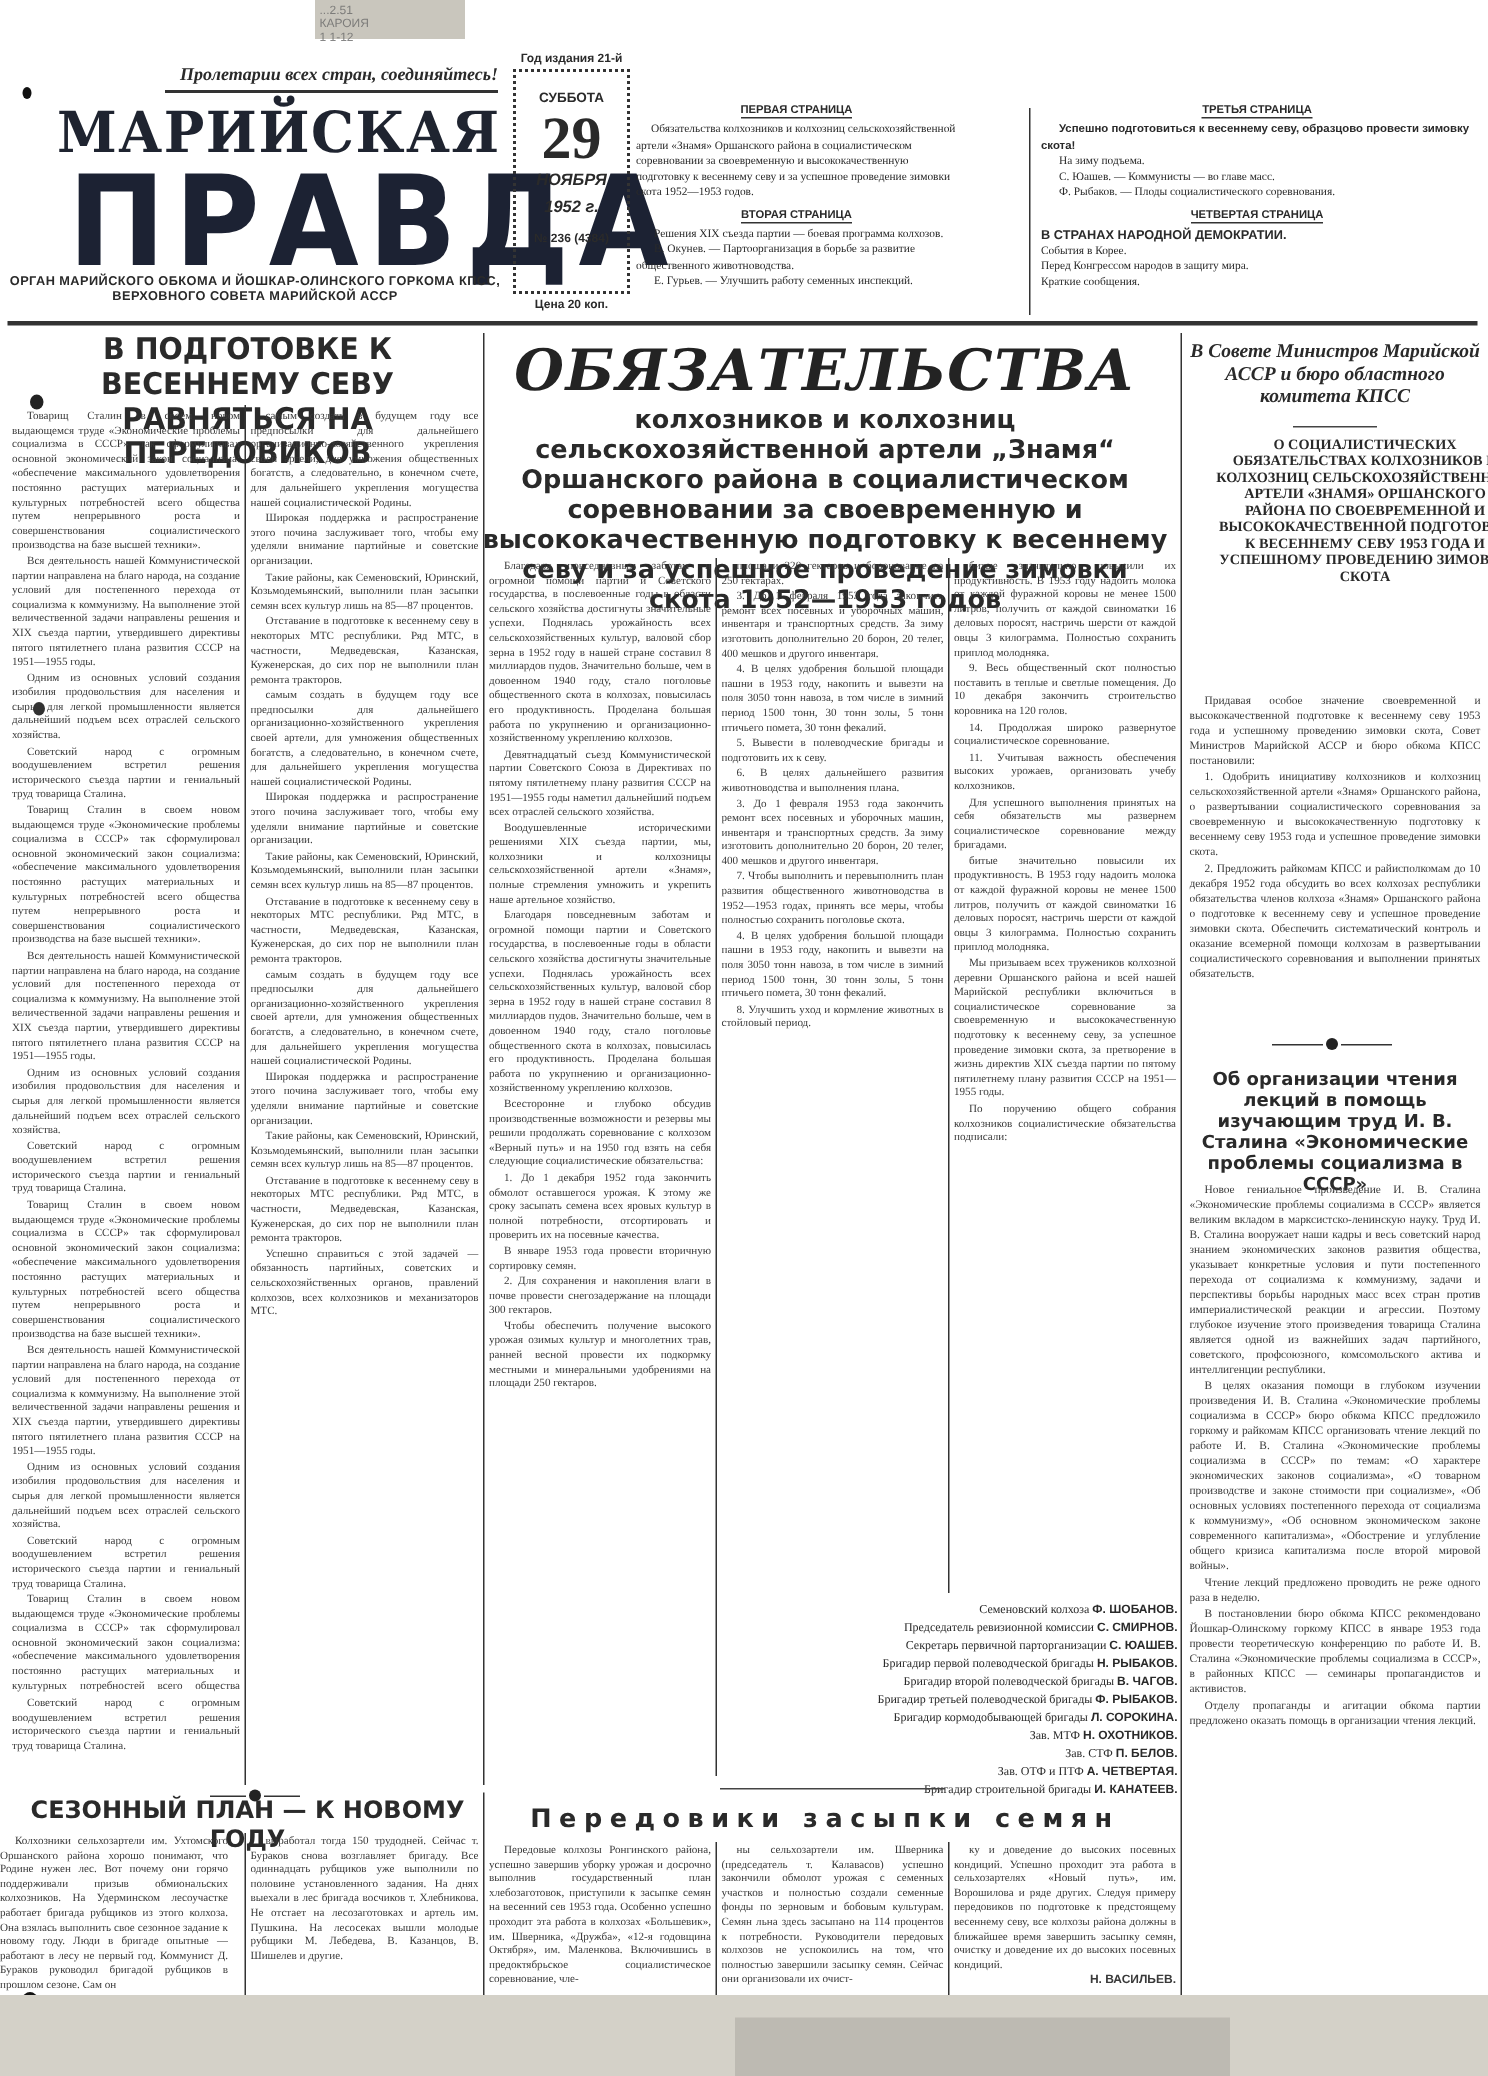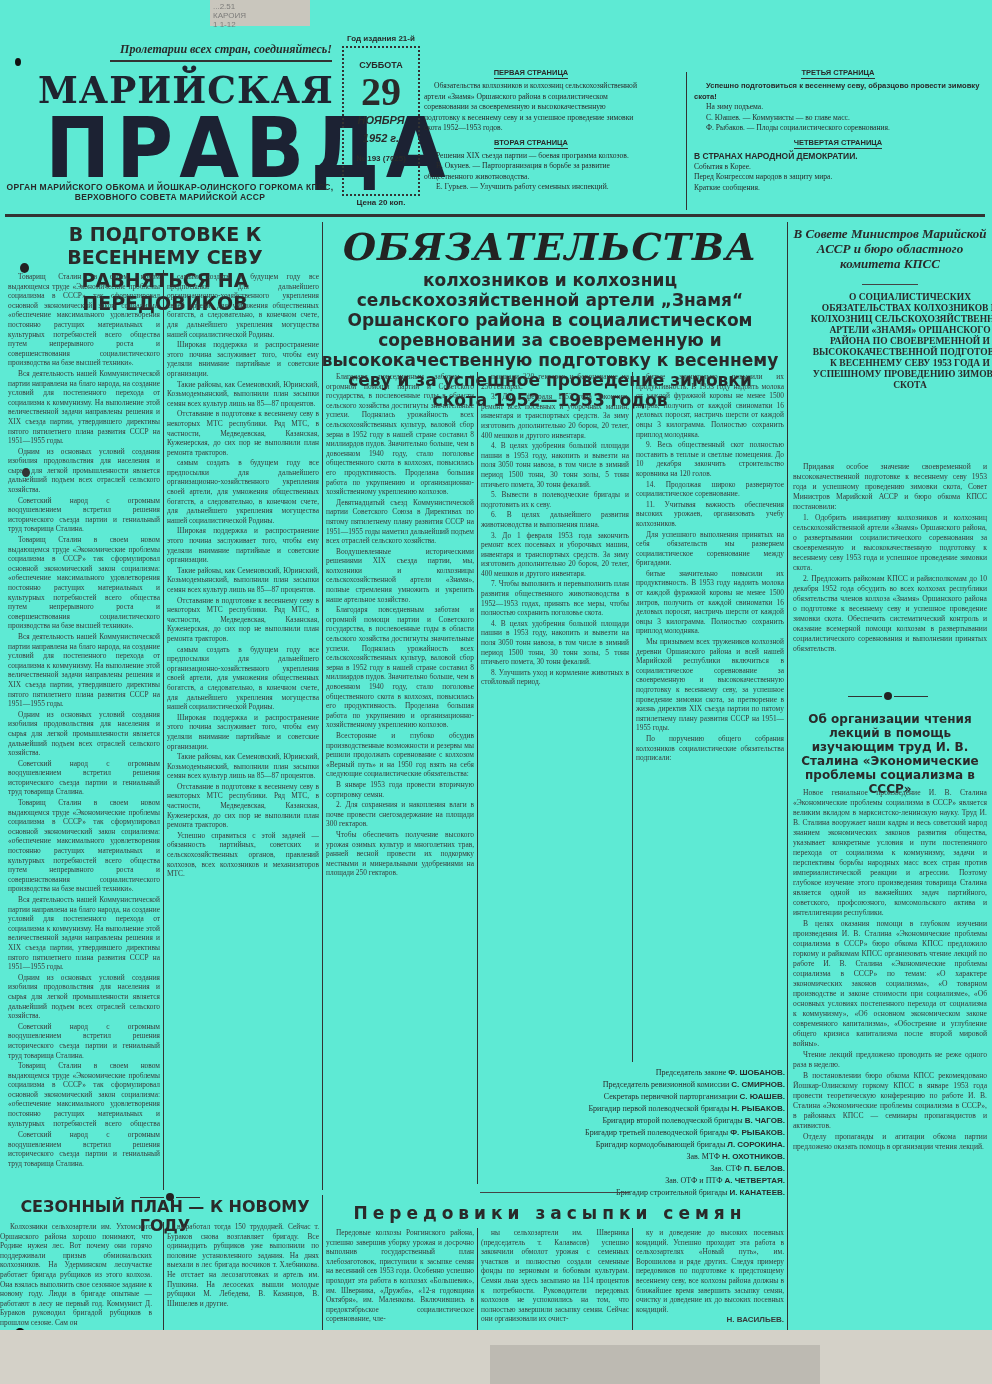--- a/index.html
+++ b/index.html
@@ -1,18 +1,18 @@
 <!DOCTYPE html>
 <html><head>
 <meta charset="utf-8">
 <style>
 *{box-sizing:border-box;margin:0;padding:0}
 html,body{width:992px;height:1384px;background:#d9d6ce;overflow:hidden}
 body{position:relative;font-family:"Liberation Serif","DejaVu Serif",serif;color:#2a2a2a}
-.page{position:absolute;left:0;top:0;width:992px;height:1384px;background:#5eead4}
+.page{position:absolute;left:0;top:0;width:992px;height:1384px;background:#ffffff}
 .stamp{position:absolute;left:165px;top:2px;width:150px;height:30px;font:8px "Liberation Sans",sans-serif;color:#6a6a6a;line-height:9px;opacity:.8}
 .stamp-box{position:absolute;left:210px;top:0;width:100px;height:26px;background:#c9c6bd}
 .slogan{position:absolute;left:110px;top:42px;width:222px;font:italic bold 12px "Liberation Serif",serif;text-align:right;border-bottom:2px solid #333;padding-bottom:3px}
 .mast1{position:absolute;left:38px;top:68px;width:285px;text-align:center;font:bold 36px "DejaVu Serif",serif;letter-spacing:1px;color:#1f2430;transform:scaleY(1.05)}
 .mast2{position:absolute;left:48px;top:108px;width:270px;text-align:center;font:bold 76px "DejaVu Sans",sans-serif;color:#1c2233;letter-spacing:6px;transform:scaleX(1.02) scaleY(1.1);line-height:80px}
 .organ{position:absolute;left:5px;top:182px;width:330px;text-align:center;font:bold 8.5px "Liberation Sans",sans-serif;line-height:10px;letter-spacing:.3px}
 .datebox-hd{position:absolute;left:340px;top:34px;width:82px;text-align:center;font:bold 8px "Liberation Sans",sans-serif}
 .datebox{position:absolute;left:342px;top:46px;width:78px;height:150px;border:2px dotted #333;text-align:center}
 .datebox .dow{font:bold 9px "Liberation Sans",sans-serif;margin-top:12px}
 .datebox .day{font:bold 40px "Liberation Serif",serif;line-height:40px;margin-top:2px}
@@ -65,21 +65,21 @@
   <div class="mast1">МАРИЙСКАЯ</div>
   <div class="mast2">ПРАВДА</div>
   <div class="organ">ОРГАН МАРИЙСКОГО ОБКОМА И ЙОШКАР-ОЛИНСКОГО ГОРКОМА КПСС, ВЕРХОВНОГО СОВЕТА МАРИЙСКОЙ АССР</div>
 
   <div class="datebox-hd">Год издания 21-й</div>
   <div class="datebox">
     <div class="dow">СУББОТА</div>
     <div class="day">29</div>
     <div class="mon">НОЯБРЯ</div>
     <div class="yr">1952 г.</div>
-    <div class="num">№ 193 (7025)</div>
+    <div class="num">№ 236 (4384)</div>
   </div>
   <div class="price">Цена 20 коп.</div>
 
   <div class="tcol" style="left:424px;top:64px;width:214px;">
     <div class="pg-hd"><span>ПЕРВАЯ СТРАНИЦА</span></div>
     <p style="text-indent:10px;font-size:7.6px;line-height:10.5px">Обязательства колхозников и колхозниц сельскохозяйственной артели «Знамя» Оршанского района в социалистическом соревновании за своевременную и высококачественную подготовку к весеннему севу и за успешное проведение зимовки скота 1952—1953 годов.</p>
     <div class="pg-hd"><span>ВТОРАЯ СТРАНИЦА</span></div>
     <p style="font-size:7.6px;line-height:10.5px">Решения XIX съезда партии — боевая программа колхозов.</p>
     <p style="font-size:7.6px;line-height:10.5px">В. Окунев. — Партоорганизация в борьбе за развитие общественного животноводства.</p>
     <p style="font-size:7.6px;line-height:10.5px">Е. Гурьев. — Улучшить работу семенных инспекций.</p>
@@ -141,20 +141,21 @@
 
   <div class="main-title">ОБЯЗАТЕЛЬСТВА</div>
   <div class="main-sub">колхозников и колхозниц сельскохозяйственной артели „Знамя“ Оршанского района в социалистическом соревновании за своевременную и высококачественную подготовку к весеннему севу и за успешное проведение зимовки скота 1952—1953 годов</div>
 
   <div class="col" style="left:326px;top:372px;width:148px;height:748px">
     <p>Благодаря повседневным заботам и огромной помощи партии и Советского государства, в послевоенные годы в области сельского хозяйства достигнуты значительные успехи. Поднялась урожайность всех сельскохозяйственных культур, валовой сбор зерна в 1952 году в нашей стране составил 8 миллиардов пудов. Значительно больше, чем в довоенном 1940 году, стало поголовье общественного скота в колхозах, повысилась его продуктивность. Проделана большая работа по укрупнению и организационно-хозяйственному укреплению колхозов.</p>
     <p>Девятнадцатый съезд Коммунистической партии Советского Союза в Директивах по пятому пятилетнему плану развития СССР на 1951—1955 годы наметил дальнейший подъем всех отраслей сельского хозяйства.</p>
     <p>Воодушевленные историческими решениями XIX съезда партии, мы, колхозники и колхозницы сельскохозяйственной артели «Знамя», полные стремления умножить и укрепить наше артельное хозяйство.</p>
     <p>Благодаря повседневным заботам и огромной помощи партии и Советского государства, в послевоенные годы в области сельского хозяйства достигнуты значительные успехи. Поднялась урожайность всех сельскохозяйственных культур, валовой сбор зерна в 1952 году в нашей стране составил 8 миллиардов пудов. Значительно больше, чем в довоенном 1940 году, стало поголовье общественного скота в колхозах, повысилась его продуктивность. Проделана большая работа по укрупнению и организационно-хозяйственному укреплению колхозов.</p>
     <p>Всесторонне и глубоко обсудив производственные возможности и резервы мы решили продолжать соревнование с колхозом «Верный путь» и на 1950 год взять на себя следующие социалистические обязательства:</p>
+    <p>1. До 1 декабря 1952 года закончить обмолот оставшегося урожая. К этому же сроку засыпать семена всех яровых культур в полной потребности, отсортировать и проверить их на посевные качества.</p>
     <p>В январе 1953 года провести вторичную сортировку семян.</p>
     <p>2. Для сохранения и накопления влаги в почве провести снегозадержание на площади 300 гектаров.</p>
     <p>Чтобы обеспечить получение высокого урожая озимых культур и многолетних трав, ранней весной провести их подкормку местными и минеральными удобрениями на площади 250 гектаров.</p>
   </div>
   <div class="vline" style="left:477px;top:372px;height:812px"></div>
   <div class="col" style="left:481px;top:372px;width:148px;height:690px">
     <p>площади 220 гектаров и боронование на 250 гектарах.</p>
     <p>3. До 1 февраля 1953 года закончить ремонт всех посевных и уборочных машин, инвентаря и транспортных средств. За зиму изготовить дополнительно 20 борон, 20 телег, 400 мешков и другого инвентаря.</p>
     <p>4. В целях удобрения большой площади пашни в 1953 году, накопить и вывезти на поля 3050 тонн навоза, в том числе в зимний период 1500 тонн, 30 тонн золы, 5 тонн птичьего помета, 30 тонн фекалий.</p>
     <p>5. Вывести в полеводческие бригады и подготовить их к севу.</p>
@@ -170,21 +171,21 @@
     <p>9. Весь общественный скот полностью поставить в теплые и светлые помещения. До 10 декабря закончить строительство коровника на 120 голов.</p>
     <p>14. Продолжая широко развернутое социалистическое соревнование.</p>
     <p>11. Учитывая важность обеспечения высоких урожаев, организовать учебу колхозников.</p>
     <p>Для успешного выполнения принятых на себя обязательств мы развернем социалистическое соревнование между бригадами.</p>
     <p>битые значительно повысили их продуктивность. В 1953 году надоить молока от каждой фуражной коровы не менее 1500 литров, получить от каждой свиноматки 16 деловых поросят, настричь шерсти от каждой овцы 3 килограмма. Полностью сохранить приплод молодняка.</p>
     <p>Мы призываем всех тружеников колхозной деревни Оршанского района и всей нашей Марийской республики включиться в социалистическое соревнование за своевременную и высококачественную подготовку к весеннему севу, за успешное проведение зимовки скота, за претворение в жизнь директив XIX съезда партии по пятому пятилетнему плану развития СССР на 1951—1955 годы.</p>
     <p>По поручению общего собрания колхозников социалистические обязательства подписали:</p>
   </div>
 
   <div class="sigs">
-    <div><span>Председатель законе</span> <b>Ф. ШОБАНОВ.</b></div>
+    <div><span>Семеновский колхоза</span> <b>Ф. ШОБАНОВ.</b></div>
     <div><span>Председатель ревизионной комиссии</span> <b>С. СМИРНОВ.</b></div>
     <div><span>Секретарь первичной парторганизации</span> <b>С. ЮАШЕВ.</b></div>
     <div><span>Бригадир первой полеводческой бригады</span> <b>Н. РЫБАКОВ.</b></div>
     <div><span>Бригадир второй полеводческой бригады</span> <b>В. ЧАГОВ.</b></div>
     <div><span>Бригадир третьей полеводческой бригады</span> <b>Ф. РЫБАКОВ.</b></div>
     <div><span>Бригадир кормодобывающей бригады</span> <b>Л. СОРОКИНА.</b></div>
     <div><span>Зав. МТФ</span> <b>Н. ОХОТНИКОВ.</b></div>
     <div><span>Зав. СТФ</span> <b>П. БЕЛОВ.</b></div>
     <div><span>Зав. ОТФ и ПТФ</span> <b>А. ЧЕТВЕРТАЯ.</b></div>
     <div><span>Бригадир строительной бригады</span> <b>И. КАНАТЕЕВ.</b></div>

